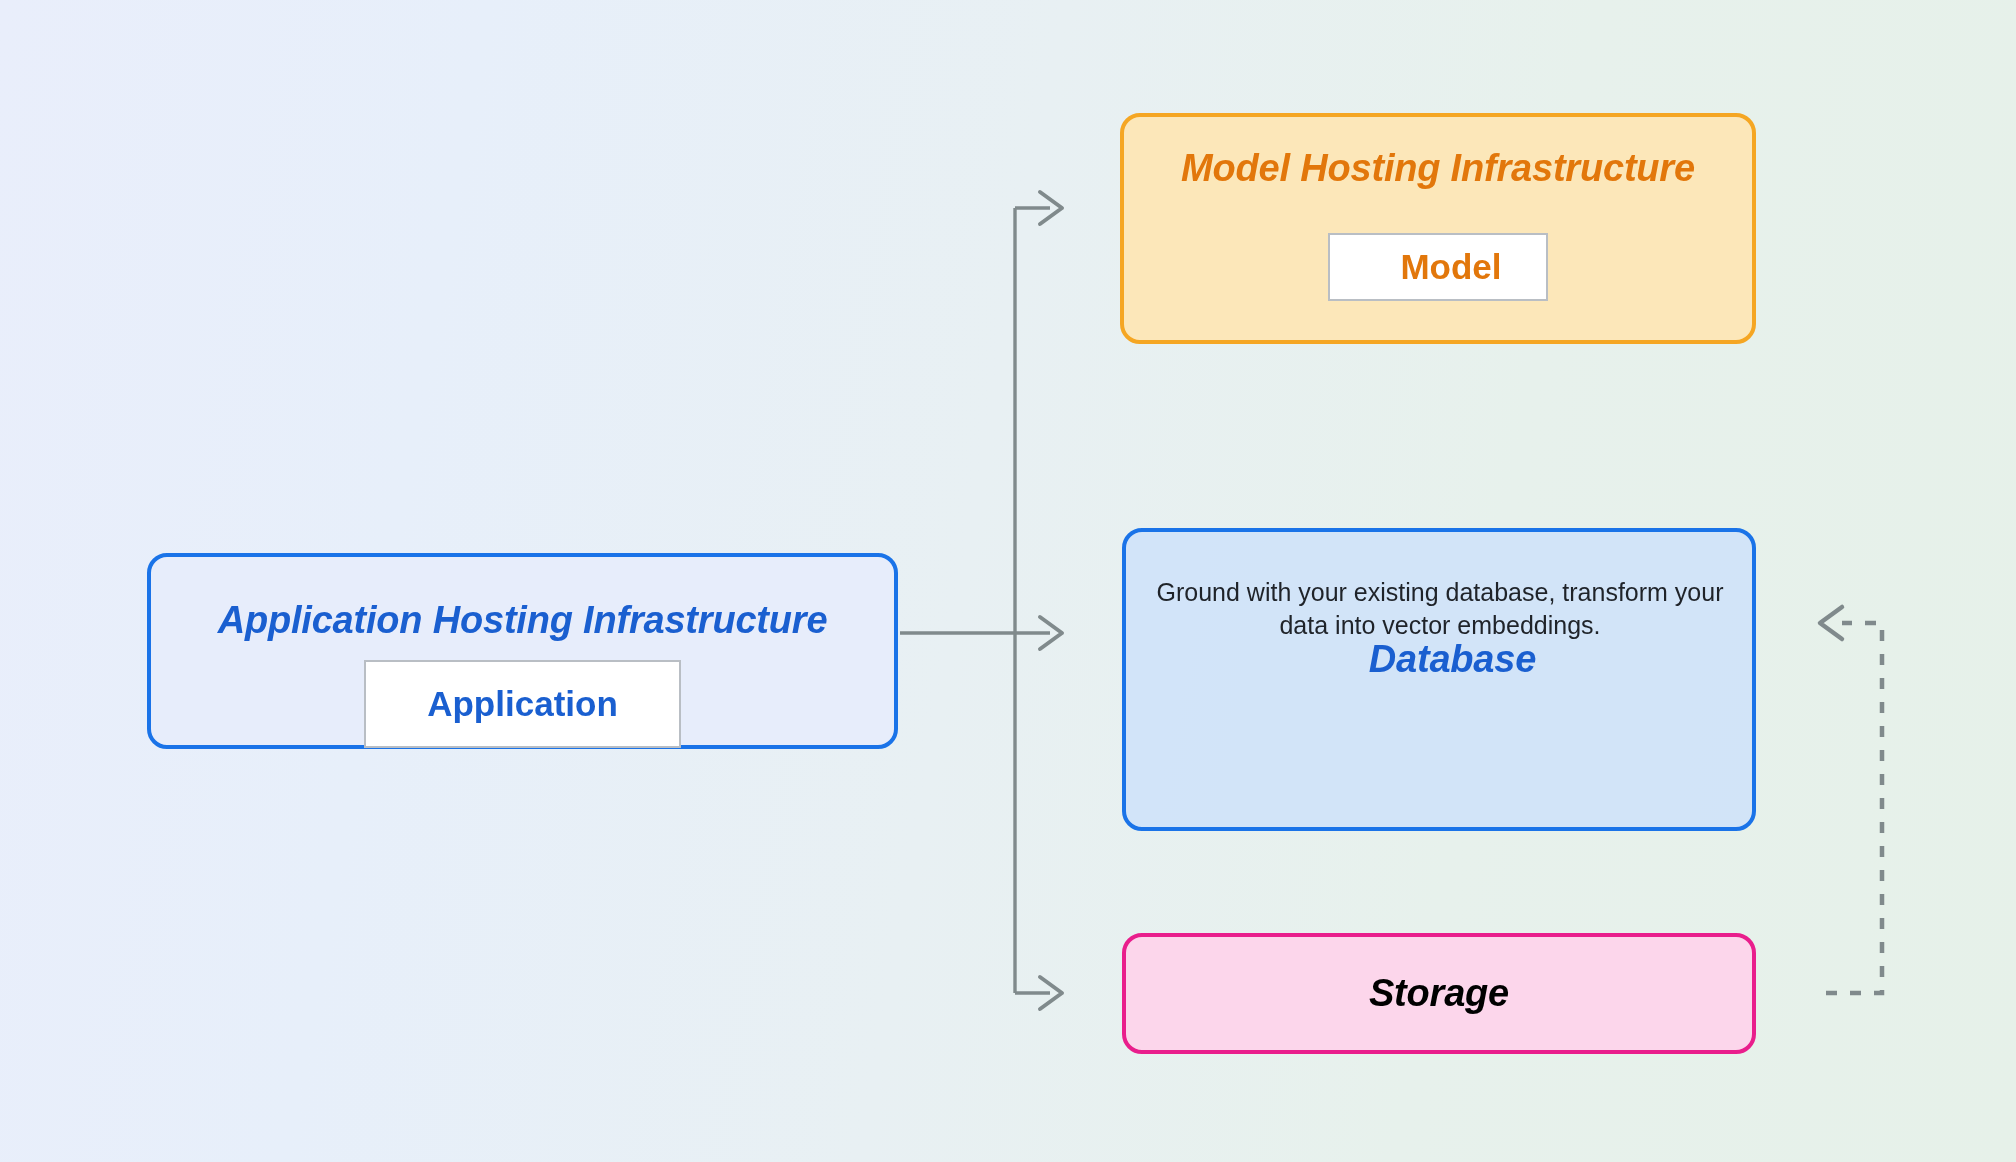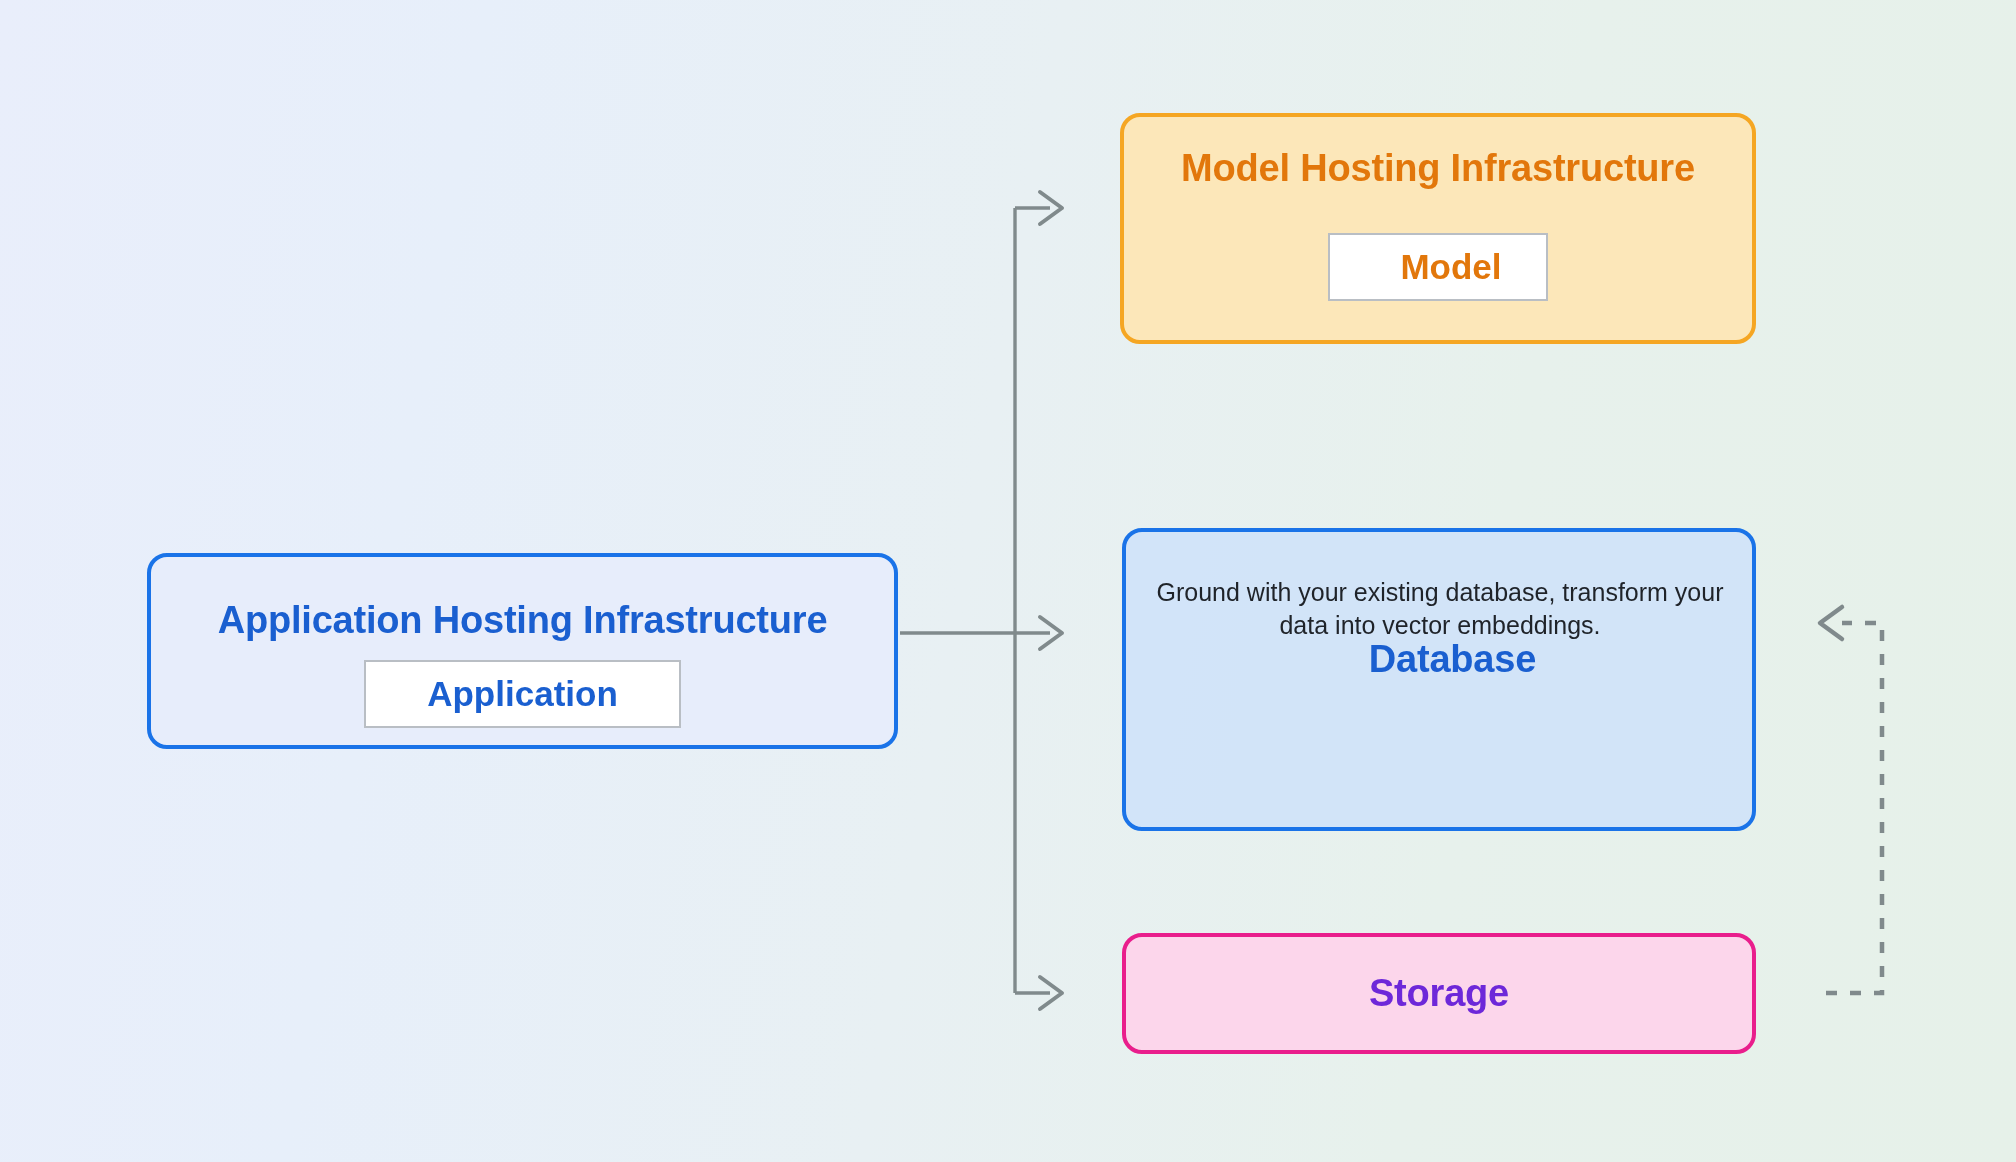--- a/index.html
+++ b/index.html
@@ -24,20 +24,21 @@
     border-radius: 20px;
     display: flex;
     flex-direction: column;
     align-items: center;
   }
   .node-title {
     font-weight: bold;
     letter-spacing: -0.2px;
     text-align: center;
     white-space: nowrap;
+    font-style: italic;
   }
 
   
   .chip {
     position: absolute;
     box-sizing: border-box;
     background: #ffffff;
     border: 2px solid #b9bec4;
     display: flex;
     align-items: center;
@@ -55,21 +56,21 @@
     border: 4px solid #1a73e8;
     background: #e7edfb;
   }
   #app-host .node-title {
     color: #1a5fd0;
     font-size: 38px;
     margin-top: 42px;
   }
   #app-chip {
     left: 364px; top: 660px;
-    width: 317px; height: 68px;
+    width: 317px; height: 88px;
   }
   #app-chip .chip-label {
     color: #1a5fd0;
     font-size: 35px;
   }
 
   
   #model-host {
     left: 1120px; top: 113px;
     width: 636px; height: 231px;
@@ -130,21 +131,21 @@
 
   
   #storage {
     left: 1122px; top: 933px;
     width: 634px; height: 121px;
     border: 4px solid #e91e8c;
     background: #fcd6eb;
     justify-content: center;
   }
   #storage .node-title {
-    color: #6d28d9;
+    color: #000000;
     font-size: 38px;
   }
 
   
   .edges {
     position: absolute;
     left: 0; top: 0;
     width: 2016px; height: 1162px;
     pointer-events: none;
   }

